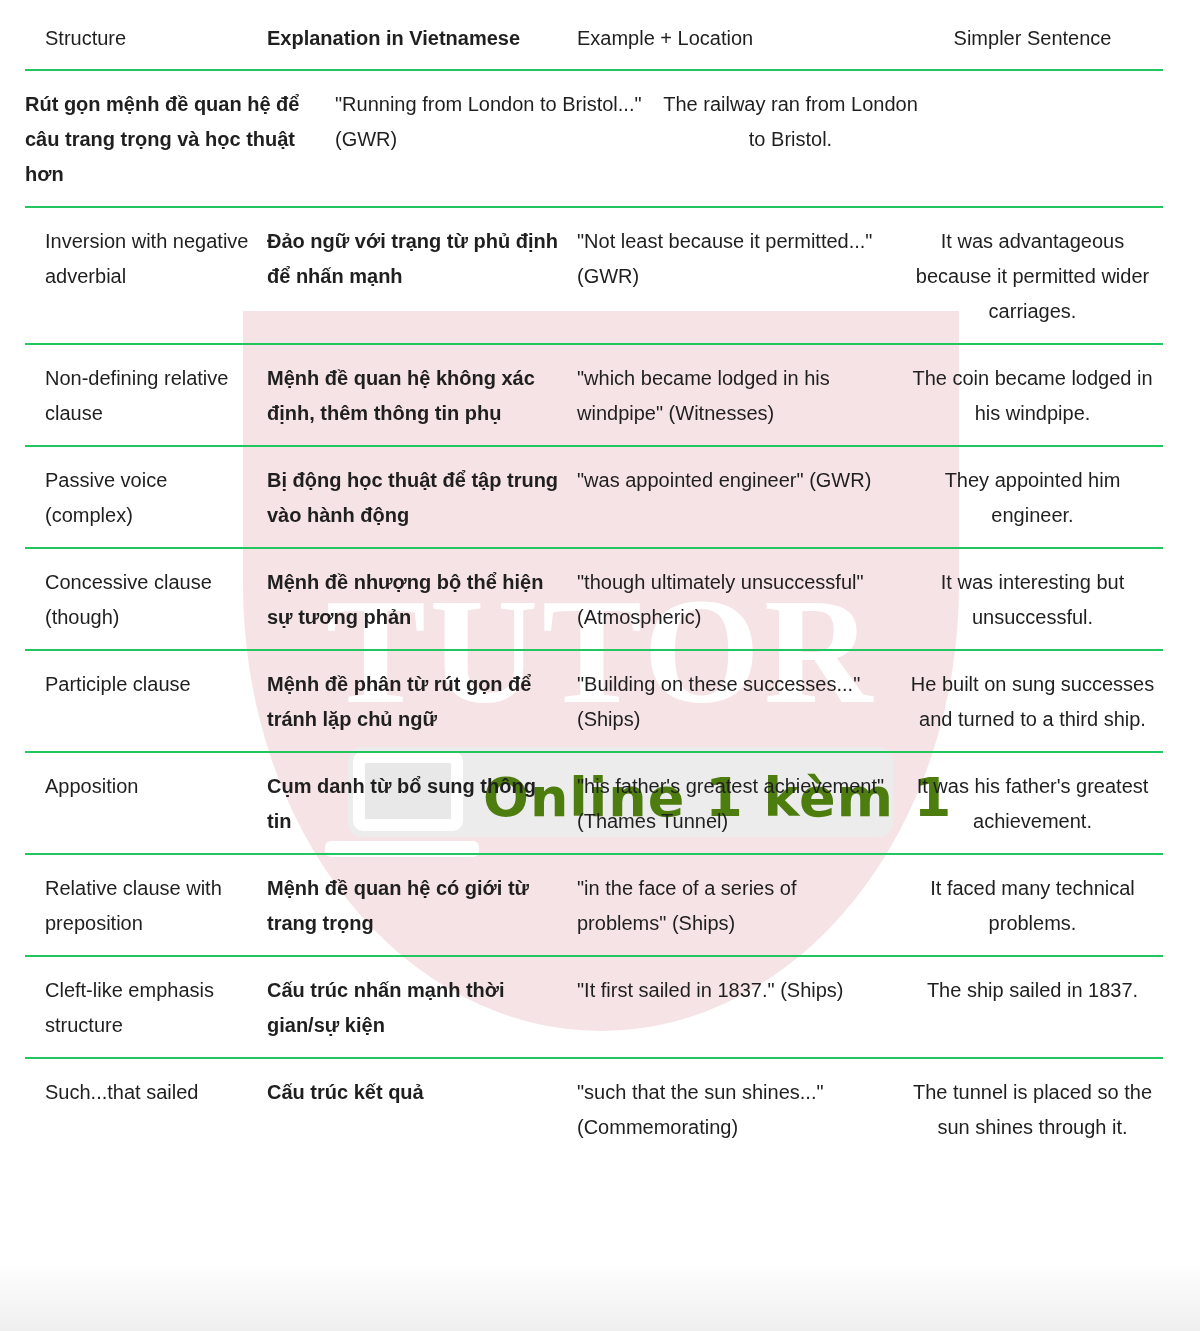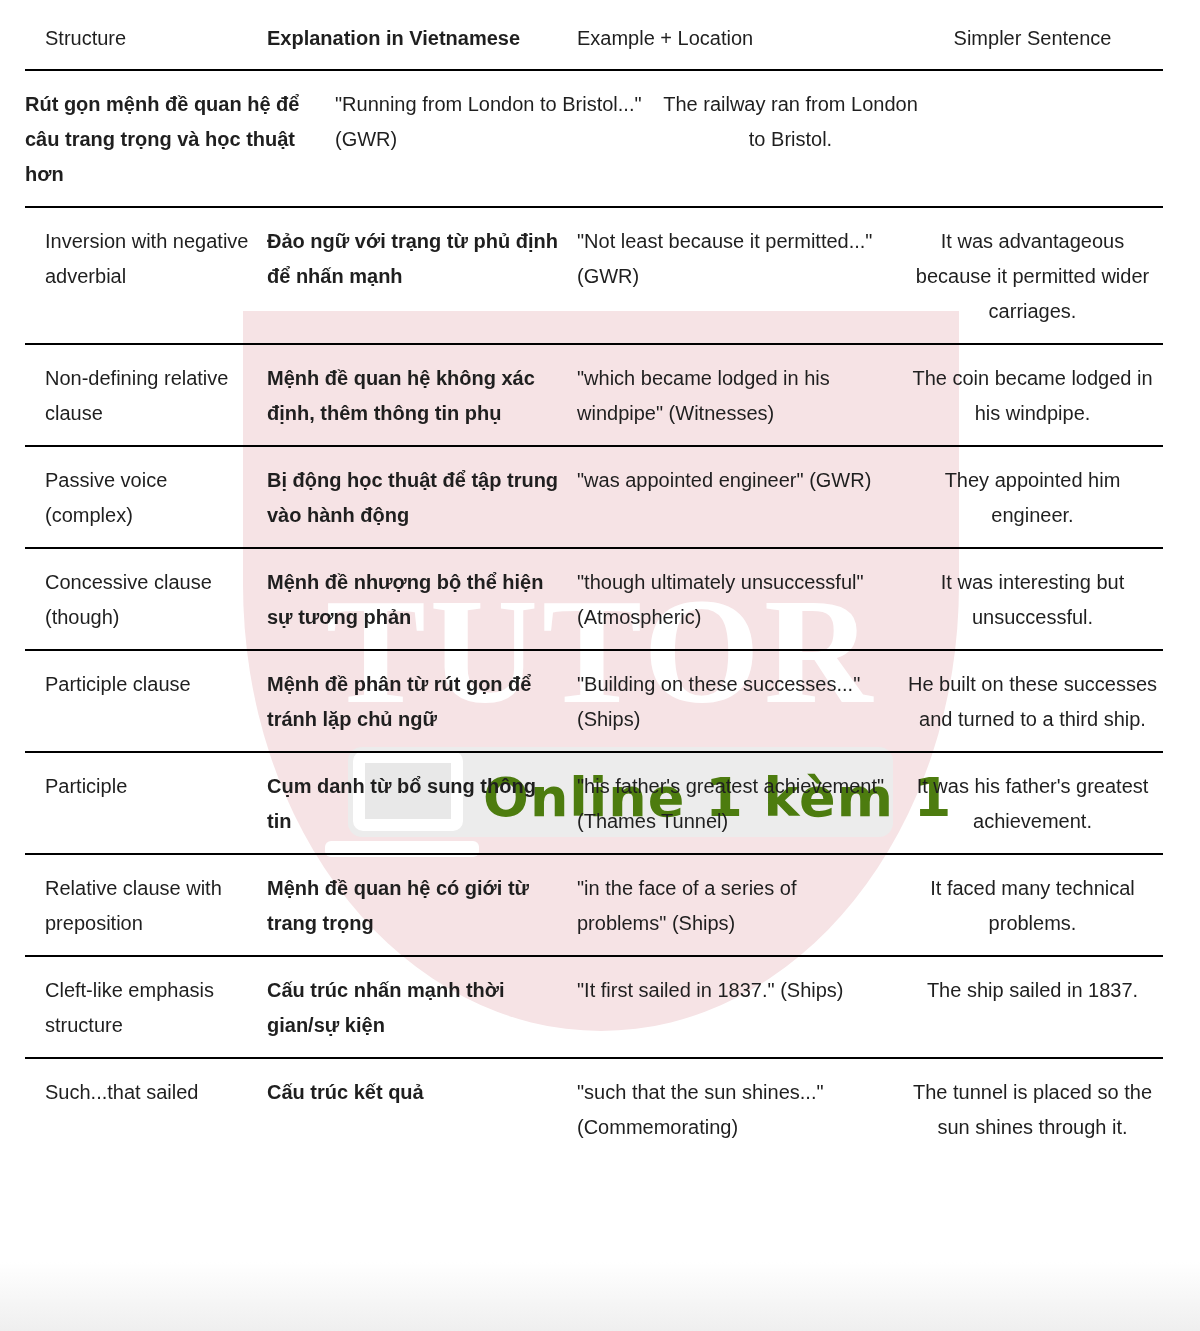--- a/index.html
+++ b/index.html
@@ -96,21 +96,21 @@
     
     .table {
       position: absolute;
       left: 25px;
       top: 0;
       width: 1138px;
       z-index: 1;
     }
     .row {
       display: flex;
-      border-bottom: 2px solid #000000;
+      border-bottom: 2px solid #22c55e;
       box-sizing: border-box;
     }
     .row.last { border-bottom: none; }
     .cell {
       box-sizing: border-box;
       font-size: 20px;
       line-height: 35px;
       padding-top: 16px;
       padding-bottom: 14px;
       white-space: normal;
@@ -190,25 +190,25 @@
       <div class="cell c1">Concessive clause (though)</div>
       <div class="cell c2">Mệnh đề nhượng bộ thể hiện sự tương phản</div>
       <div class="cell c3">"though ultimately unsuccessful" (Atmospheric)</div>
       <div class="cell c4">It was interesting but unsuccessful.</div>
     </div>
 
     <div class="row">
       <div class="cell c1">Participle clause</div>
       <div class="cell c2">Mệnh đề phân từ rút gọn để tránh lặp chủ ngữ</div>
       <div class="cell c3">"Building on these successes..." (Ships)</div>
-      <div class="cell c4">He built on these successes and turned to a third ship.</div>
-    </div>
-
-    <div class="row">
-      <div class="cell c1">Participle</div>
+      <div class="cell c4">He built on sung successes and turned to a third ship.</div>
+    </div>
+
+    <div class="row">
+      <div class="cell c1">Apposition</div>
       <div class="cell c2">Cụm danh từ bổ sung thông tin</div>
       <div class="cell c3">"his father's greatest achievement" (Thames Tunnel)</div>
       <div class="cell c4">It was his father's greatest achievement.</div>
     </div>
 
     <div class="row">
       <div class="cell c1">Relative clause with preposition</div>
       <div class="cell c2">Mệnh đề quan hệ có giới từ trang trọng</div>
       <div class="cell c3">"in the face of a series of problems" (Ships)</div>
       <div class="cell c4">It faced many technical problems.</div>

